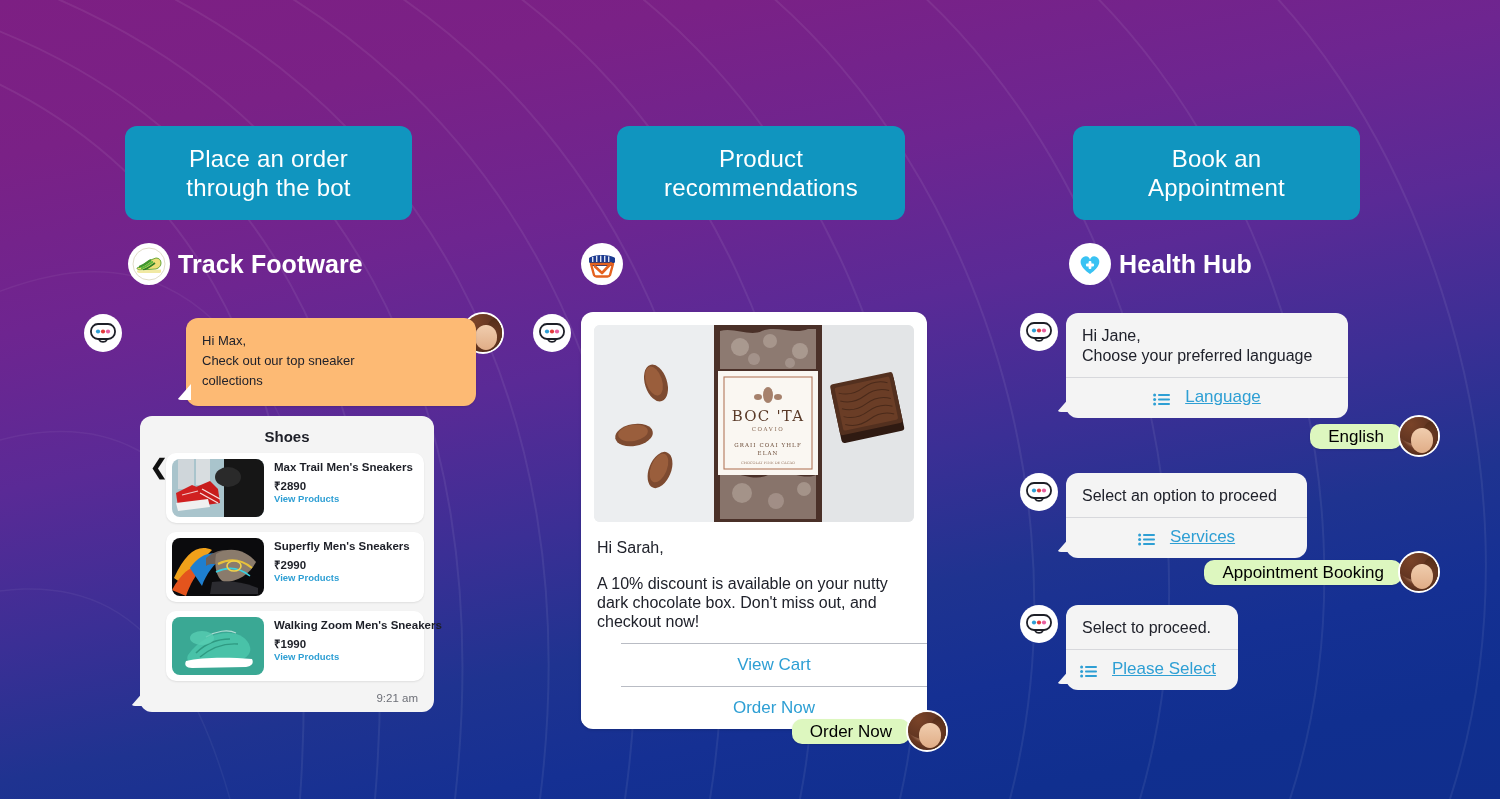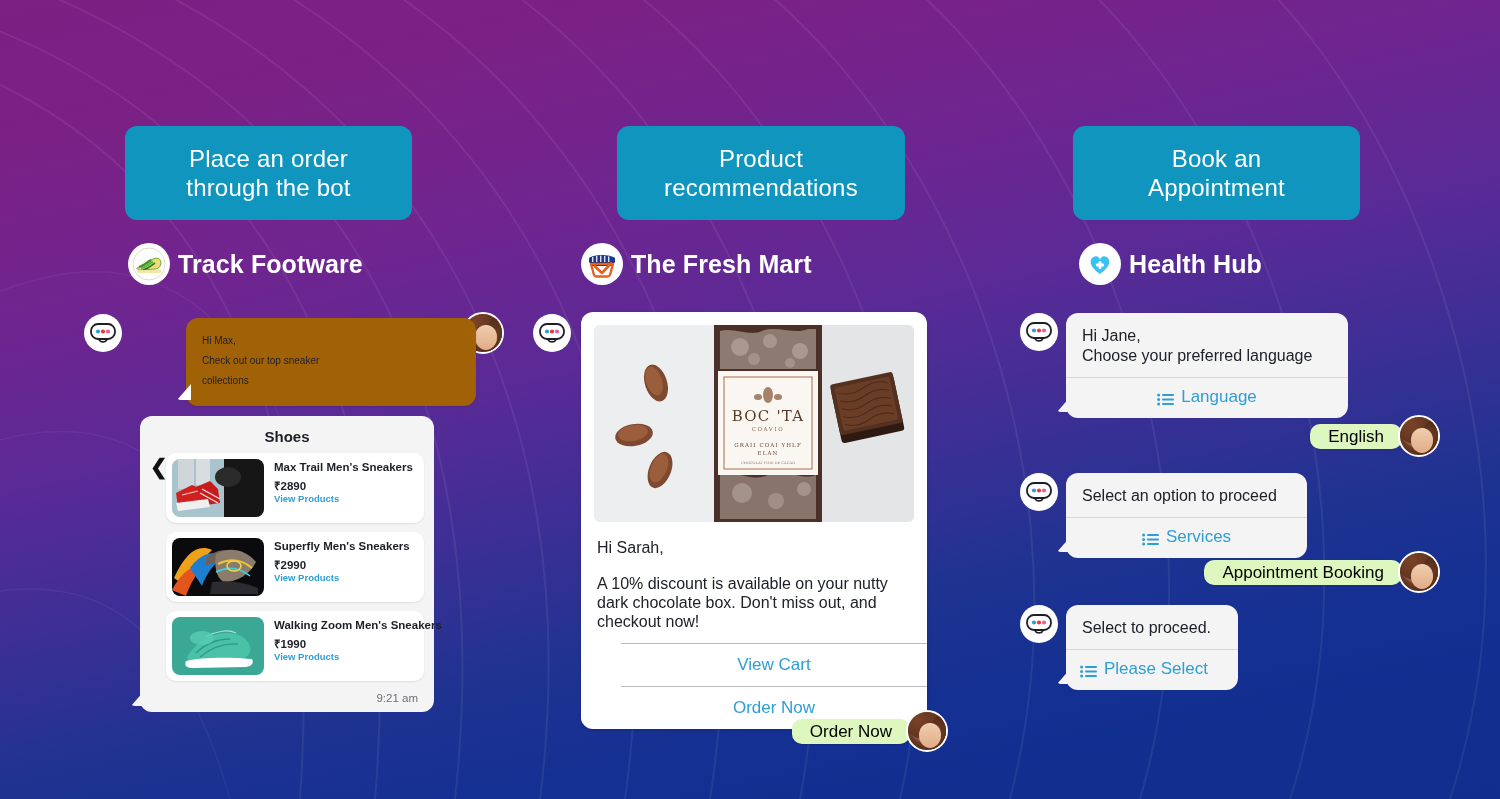--- a/index.html
+++ b/index.html
@@ -48,21 +48,21 @@
     letter-spacing: .2px;
   }
   .pill-1 { position: absolute; left: 41px; top: 126px; width: 287px; }
   .pill-2 { position: absolute; left: 89px; top: 126px; width: 288px; }
   .pill-3 { position: absolute; left: 53px; top: 126px; width: 287px; }
 
   
   .brand { position: absolute; display: flex; align-items: center; gap: 8px; }
   .brand-1 { left: 44px; top: 243px; }
   .brand-2 { left: 53px; top: 243px; }
-  .brand-3 { left: 59px; top: 243px; }
+  .brand-3 { left: 49px; top: 243px; }
   .brand-logo {
     width: 42px; height: 42px; border-radius: 50%;
     background: #ffffff; flex: 0 0 42px;
     display: flex; align-items: center; justify-content: center;
     overflow: hidden;
   }
   .brand-name {
     color: #ffffff; font-size: 25px; font-weight: 600; letter-spacing: .1px;
     white-space: nowrap;
   }
@@ -95,24 +95,24 @@
     background: radial-gradient(circle at 40% 40%, #6d3b24 0%, #42230f 100%);
   }
   .user-av .face {
     position: absolute; left: 11px; top: 11px; width: 22px; height: 25px;
     border-radius: 48% 48% 50% 50%;
     background: linear-gradient(180deg,#f0cdae 0%, #e0ad87 100%);
   }
 
   
   .bub {
-    background: #a16207;
+    background: #fdba74;
     border-radius: 12px;
     color: #20222b;
-    font-size: 10px;
+    font-size: 13px;
     line-height: 20px;
     position: relative;
     box-shadow: 0 1px 2px rgba(0,0,0,.12);
   }
   .bub.text { padding: 13px 16px 15px 16px; }
   .bub.green {
     background: #ddf7bf; color: #000000; padding: 2px 18px;
     font-size: 17px; line-height: 21px; border-radius: 10px;
   }
   
@@ -172,21 +172,21 @@
     border-top: 1px solid #b9bcc4; text-align: center;
     color: #2e9fd4; font-size: 17px; padding: 11px 0; margin-left: 40px;
   }
 
   
   .opt-bub { background: #f4f4f4; border-radius: 12px; position: relative; }
   .opt-text { padding: 13px 16px 11px 16px; font-size: 16px; line-height: 20px; color: #20222b; }
   .opt-btn {
     border-top: 1px solid #d7d8dc; text-align: center;
     color: #2e9fd4; font-size: 17px; padding: 9px 14px 11px 14px;
-    display: flex; align-items: center; justify-content: center; gap: 7px;
+    display: flex; align-items: center; justify-content: center; gap: 15px; text-decoration: underline;
   }
   .list-icon { display: inline-block; width: 17px; height: 13px; }
 </style>
 </head>
 <body>
 
 <div class="bg-arcs">
   <svg viewBox="0 0 1500 799" preserveAspectRatio="none" aria-hidden="true">
     <g fill="none" stroke="#ffffff" stroke-opacity="0.07" stroke-width="2">
       <path d="M -120 40 C 180 120, 330 360, 300 799"></path>
@@ -358,21 +358,20 @@
             <rect x="7" y="10" width="1.4" height="5"></rect>
               <rect x="11" y="9" width="1.4" height="6"></rect>
             <rect x="15" y="8.6" width="1.4" height="6.4"></rect>
               <rect x="19" y="8.8" width="1.4" height="6.2"></rect>
             <rect x="23" y="9.4" width="1.4" height="5.6"></rect>
           </g>
           <path d="M6 17 L 28 17 L 25 28 C 24.5 29, 23.5 29.5, 22.5 29.5 L 11.5 29.5 C 10.5 29.5, 9.5 29, 9 28 Z" fill="none" stroke="#e4621f" stroke-width="2.4" stroke-linejoin="round"></path>
           <path d="M10 19.5 L 17 26 L 26 16.5" fill="none" stroke="#e4621f" stroke-width="2.6" stroke-linecap="round" stroke-linejoin="round"></path>
         </svg>
       </div>
-      <div class="brand-name">The Fresh Mart</div>
     </div>
 
     <div class="bot-av" style="position:absolute; left:5px; top:314px; margin:0;">
       <svg width="28" height="24" viewBox="0 0 28 24" aria-hidden="true">
         <rect x="2" y="3" width="24" height="15" rx="7" fill="none" stroke="#1d1f27" stroke-width="1.8"></rect>
         <circle cx="9" cy="10.5" r="2.1" fill="#2e9fd4"></circle>
         <circle cx="14" cy="10.5" r="2.1" fill="#e23b3b"></circle>
         <circle cx="19" cy="10.5" r="2.1" fill="#e85fa0"></circle>
         <path d="M10 19 C 12 21.5, 16 21.5, 18 19" fill="none" stroke="#1d1f27" stroke-width="1.6"></path>
       </svg>

